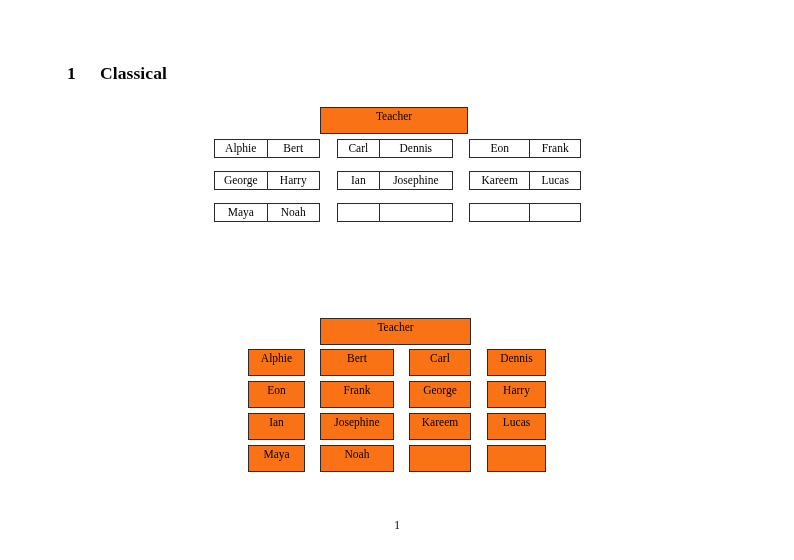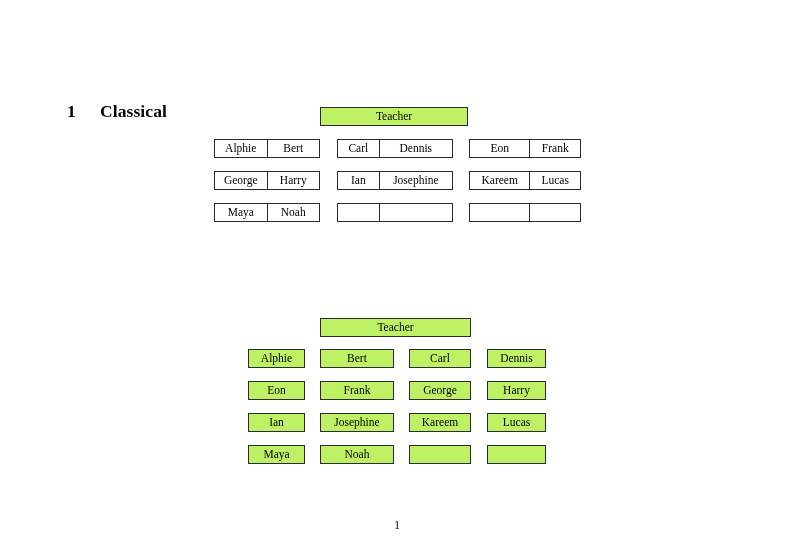--- a/index.html
+++ b/index.html
@@ -28,30 +28,30 @@
     font-size: 17.5px;
     font-weight: bold;
     letter-spacing: 0.1px;
     white-space: nowrap;
     line-height: 1;
   }
   .section-heading .sec-num {
     display: inline-block;
     width: 33px;
   }
-  #heading-1 { left: 67px; top: 65px; margin-top: 38px; }
+  #heading-1 { left: 67px; top: 65px; }
   #heading-2 { left: 67px; top: 276px; }
 
   
   .box {
     position: absolute;
     box-sizing: border-box;
     border: 1px solid #2b2b2b;
-    background: #bef264;
-    height: 19px;
+    background: #f97316;
+    height: 27px;
     line-height: 17px;
     font-size: 11.5px;
     text-align: center;
     white-space: nowrap;
     overflow: hidden;
   }
 
   
   .teacher-box {
     font-size: 11.5px;

